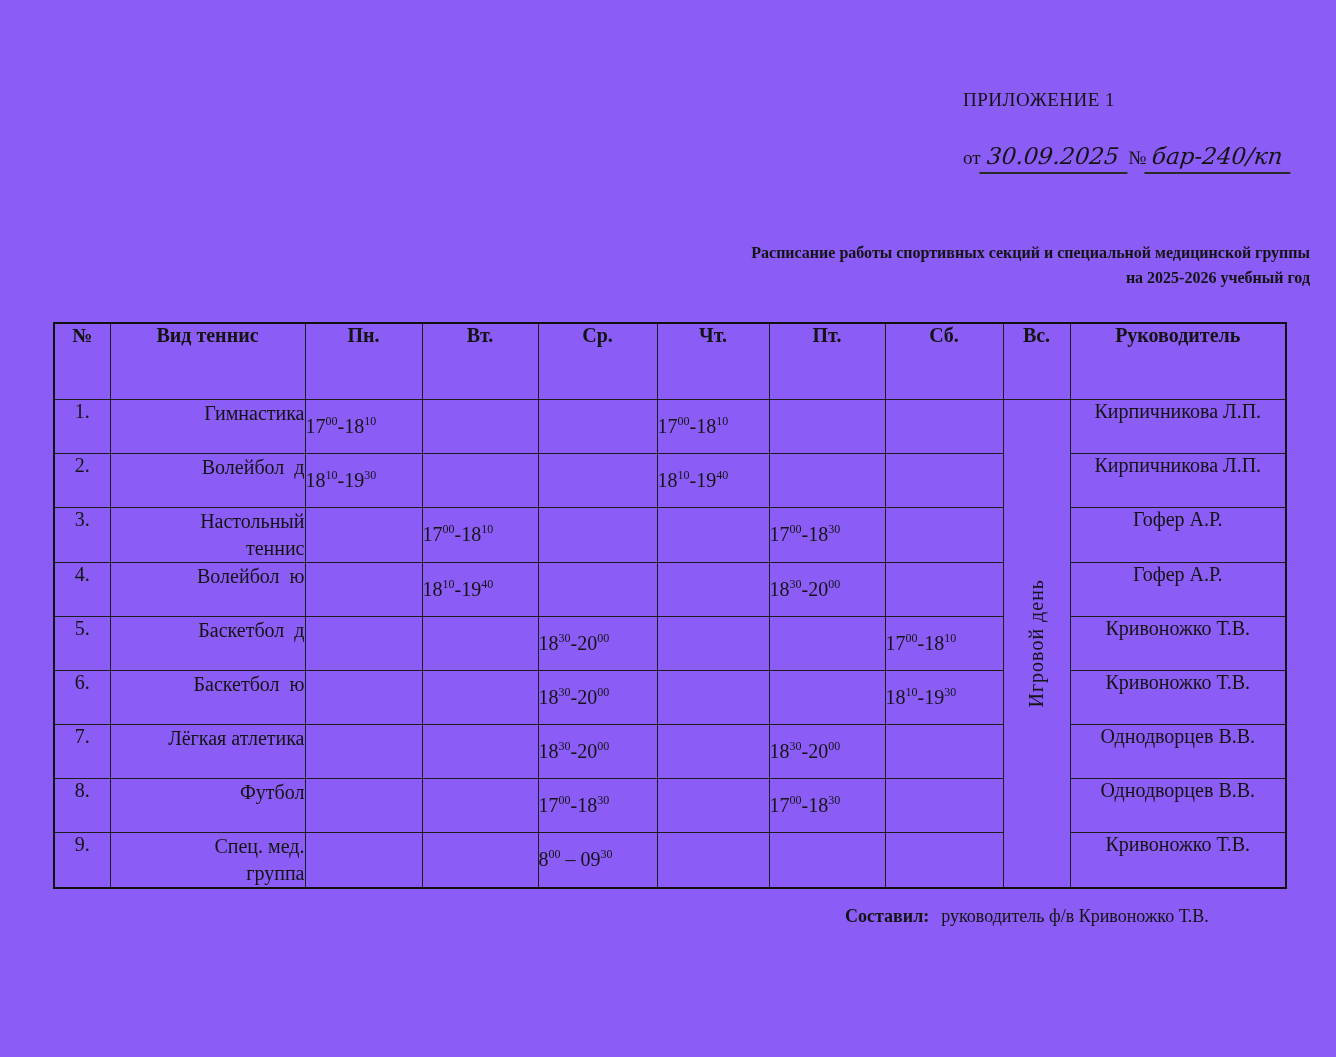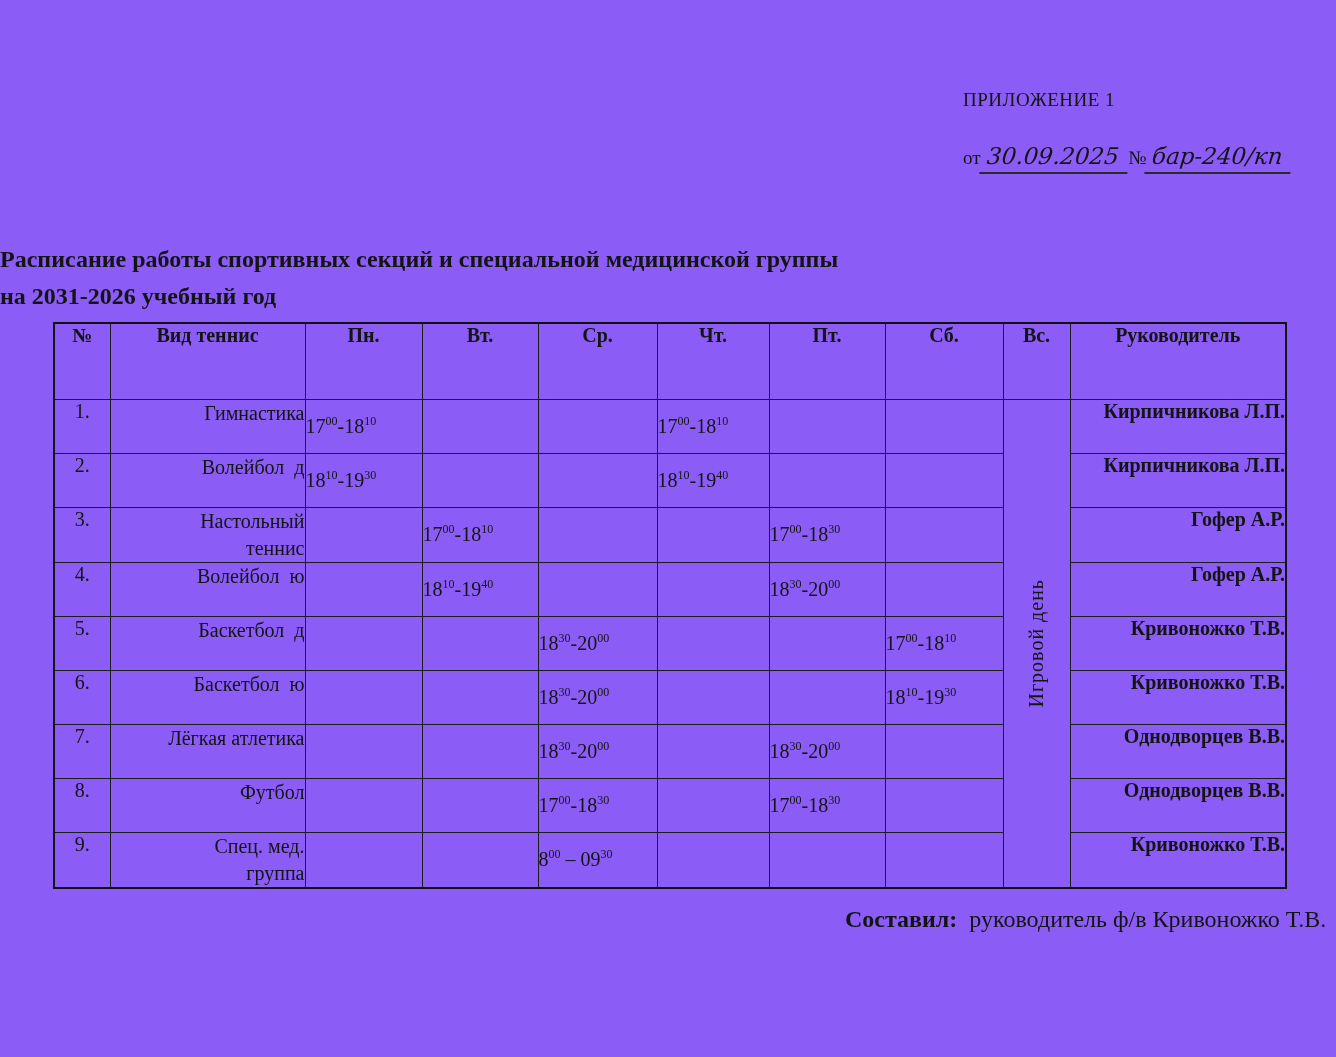--- a/index.html
+++ b/index.html
@@ -48,23 +48,23 @@
     border-bottom: 2px solid #2a2a2a;
     padding: 0 10px 1px 6px;
   }
 
   
   .title-block {
     position: absolute;
     top: 241px;
     left: 0;
     width: 1310px;
-    text-align: left;
+    text-align: right;
     font-weight: bold;
-    font-size: 24px;
+    font-size: 16px;
     line-height: 1.55;
   }
 
   
   table.schedule {
     position: absolute;
     left: 53px;
     top: 322px;
     width: 1232px;
     border-collapse: collapse;
@@ -101,43 +101,42 @@
   }
   td.time {
     text-align: left;
     vertical-align: middle;
   }
   td.time sup {
     font-size: 12px;
     line-height: 0;
   }
   td.leader {
-    text-align: right;
+    text-align: center;
     vertical-align: top;
     padding: 8px 2px 0 11px;
-    font-weight: bold;
   }
   td.sunday {
     text-align: center;
     vertical-align: middle;
   }
   .vtext {
     writing-mode: vertical-rl;
     transform: rotate(180deg);
     font-size: 20px;
     letter-spacing: 1px;
     margin: 0 auto;
   }
 
   
   .footer-line {
     position: absolute;
     left: 845px;
     top: 906px;
-    font-size: 24px;
+    font-size: 18px;
     white-space: nowrap;
   }
   .footer-line .lbl { font-weight: bold; margin-right: 12px; }
 </style>
 </head>
 <body>
 
 <div class="page">
 
   <div class="doc-header">
@@ -145,21 +144,21 @@
     <div class="from-line">
       <span>от</span>
       <span class="handwriting uline">30.09.2025</span>
       <span>№</span>
       <span class="handwriting uline">бар-240/кп</span>
     </div>
   </div>
 
   <div class="title-block">
     <div>Расписание работы спортивных секций и специальной медицинской группы</div>
-    <div>на 2031-2026 учебный год</div>
+    <div>на 2025-2026 учебный год</div>
   </div>
 
   <table class="schedule">
     <colgroup>
         <col style="width: 56px;">
         <col style="width: 195px;">
         <col style="width: 117px;">
         <col style="width: 116px;">
         <col style="width: 119px;">
         <col style="width: 112px;">

